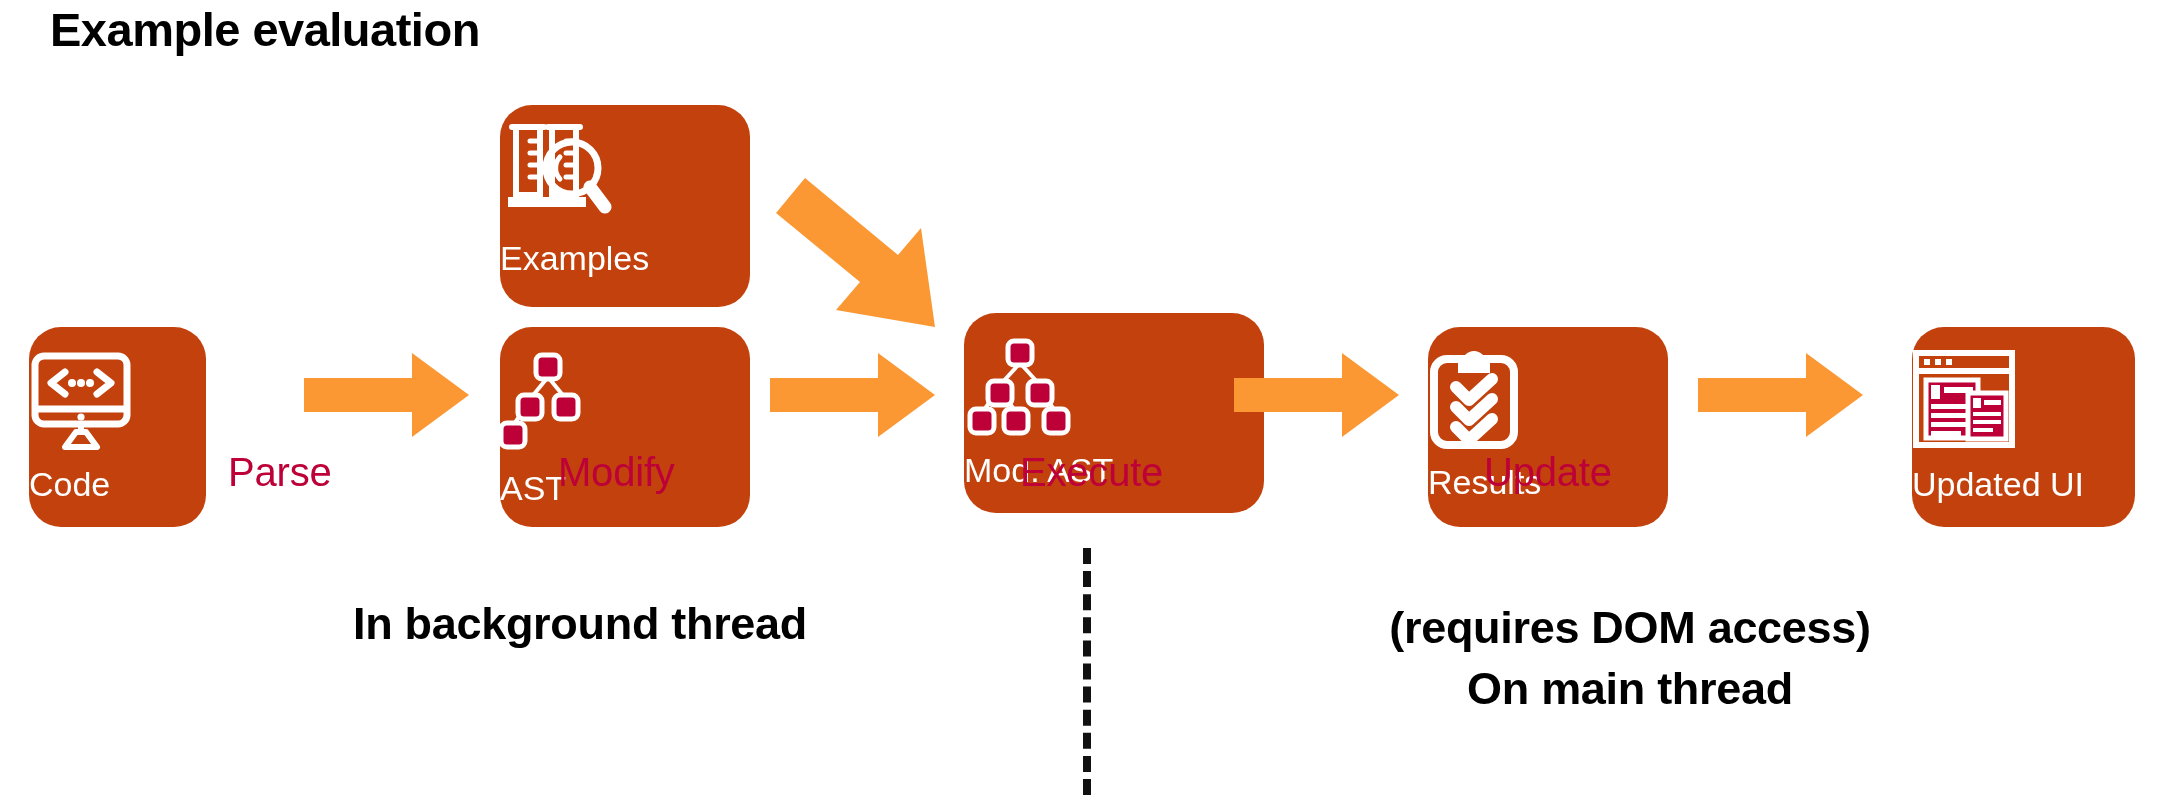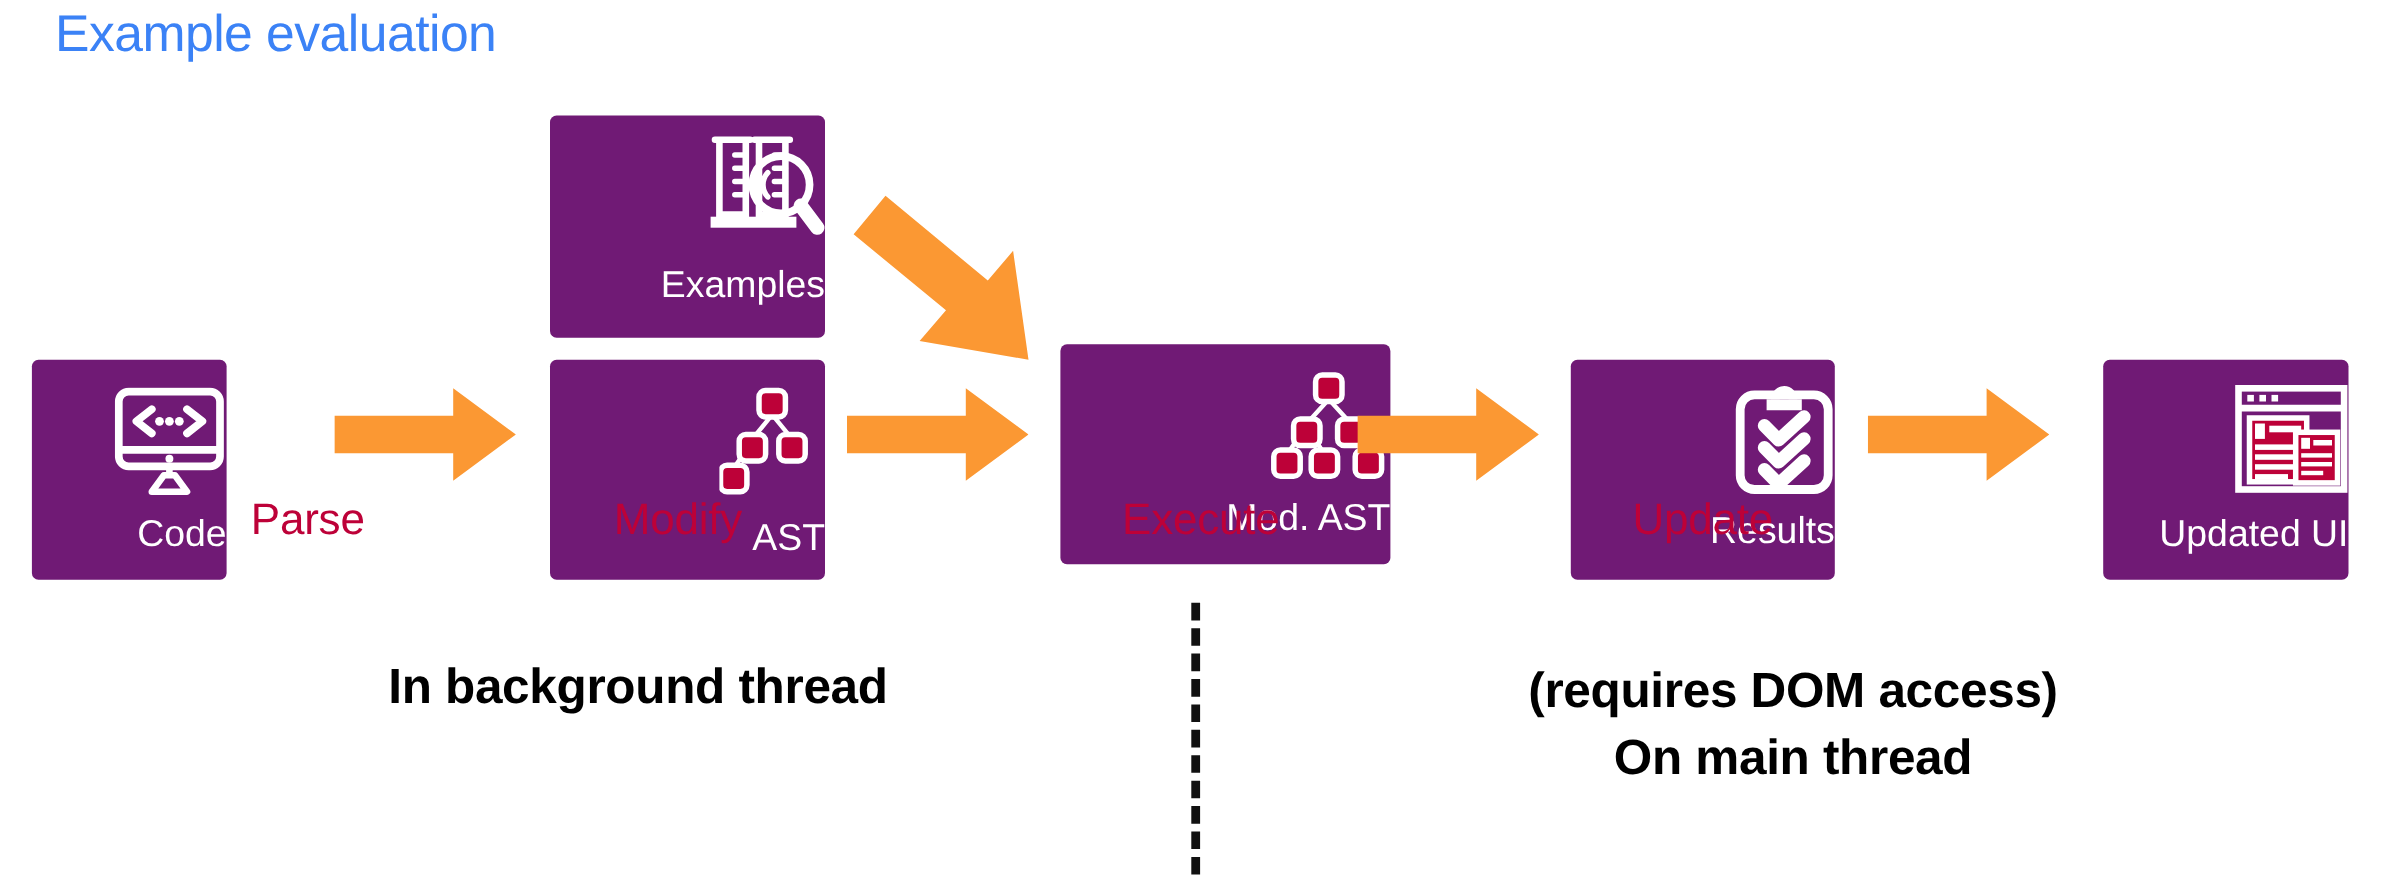--- a/index.html
+++ b/index.html
@@ -15,35 +15,35 @@
     font-family: "Liberation Sans", sans-serif;
     -webkit-font-smoothing: antialiased;
   }
 
   
   .title {
     position: absolute;
     left: 50px;
     top: 2px;
     font-size: 47px;
-    font-weight: 400;
-    color: #3b82f6;
+    font-weight: 700;
+    color: #000000;
     letter-spacing: -0.5px;
     white-space: nowrap;
   }
 
   
   .card {
     position: absolute;
-    background: #701a75;
-    border-radius: 6px;
+    background: #c2410c;
+    border-radius: 32px;
     box-sizing: border-box;
     display: flex;
     flex-direction: column;
-    align-items: flex-end;
+    align-items: flex-start;
     justify-content: flex-start;
   }
   .card-icon {
     display: block;
   }
   .card-label {
     color: #ffffff;
     font-size: 34px;
     font-weight: 400;
     line-height: 1;

